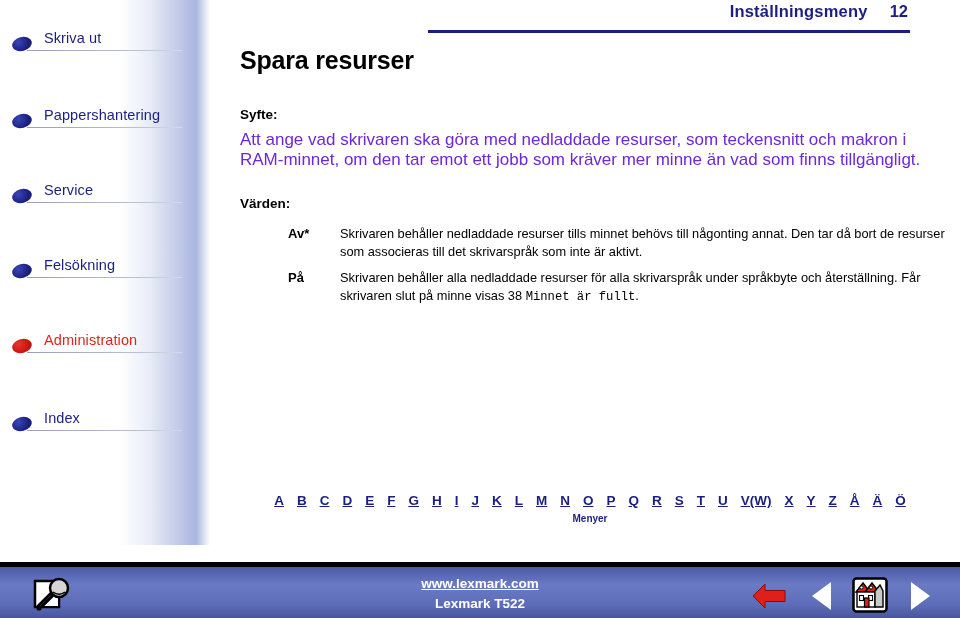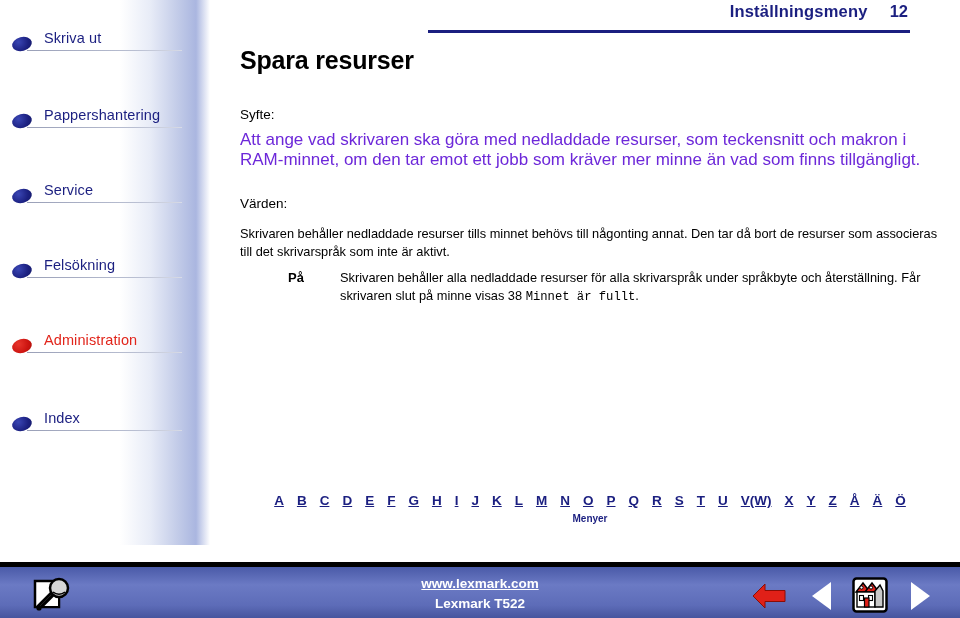--- a/index.html
+++ b/index.html
@@ -109,21 +109,21 @@
   }
   #doc-title {
     font-size: 25px;
     font-weight: bold;
     color: #000000;
     margin: 0 0 32px 0;
     letter-spacing: -0.2px;
   }
   .sec-heading {
     font-size: 13.5px;
-    font-weight: normal;
+    font-weight: bold;
     color: #000000;
     margin: 0 0 8px 0;
   }
   .body-text {
     font-size: 17px;
     color: #6d28d9;
     line-height: 20px;
     margin: 0;
   }
   #purpose-block { margin-bottom: 26px; }
@@ -278,20 +278,21 @@
   <h1 id="doc-title">Spara resurser</h1>
 
   <div id="purpose-block">
     <div class="sec-heading">Syfte:</div>
     <p class="body-text">Att ange vad skrivaren ska göra med nedladdade resurser, som teckensnitt och makron i RAM-minnet, om den tar emot ett jobb som kräver mer minne än vad som finns tillgängligt.</p>
   </div>
 
   <div class="sec-heading" id="values-heading">Värden:</div>
 
   <div class="value-row">
+    <div class="value-key">Av*</div>
     <div class="value-desc"><span>Skrivaren behåller nedladdade resurser tills minnet behövs till någonting annat. Den tar då bort de resurser som associeras till det skrivarspråk som inte är aktivt.</span></div>
   </div>
 
   <div class="value-row">
     <div class="value-key">På</div>
     <div class="value-desc"><span>Skrivaren behåller alla nedladdade resurser för alla skrivarspråk under språkbyte och återställning. Får skrivaren slut på minne visas 38 </span><span class="mono">Minnet är fullt</span><span>.</span></div>
   </div>
 
 </div>
 

